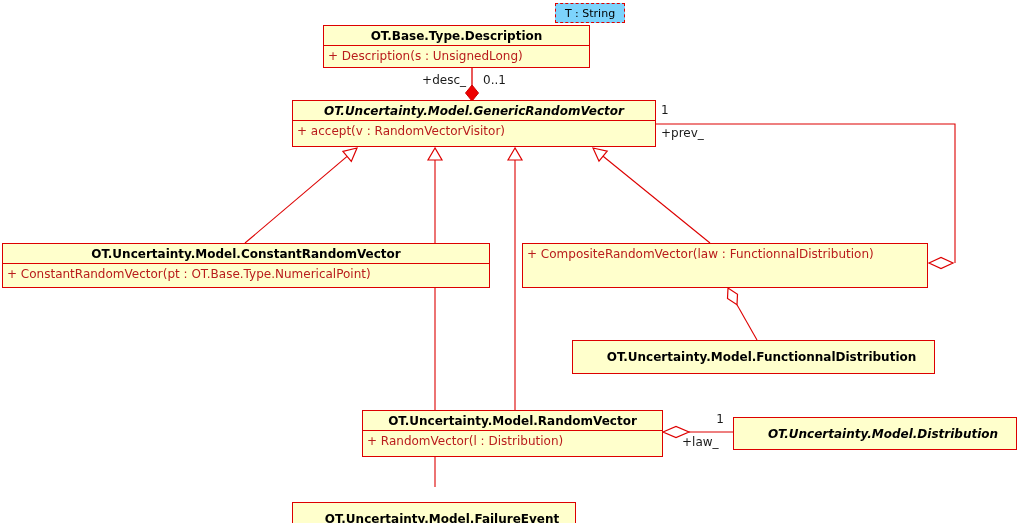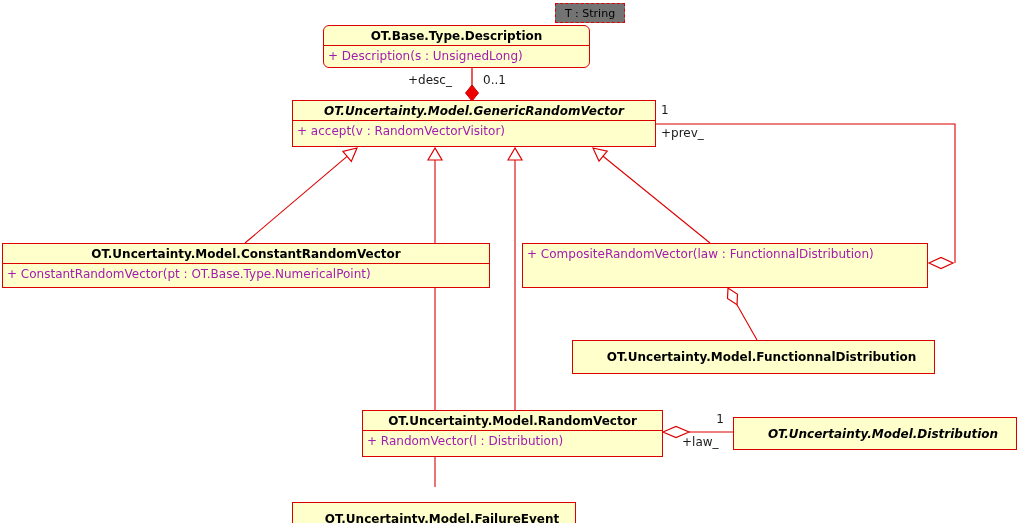--- a/index.html
+++ b/index.html
@@ -11,28 +11,28 @@
   .cls{
     position:absolute;box-sizing:border-box;background:#ffffcc;
     border:1.5px solid #dd0000;z-index:2;
   }
   .cls .title{
     font-weight:bold;font-size:12px;color:#000;text-align:center;
     padding:2px 4px 1px 4px;white-space:nowrap;line-height:16px;
   }
   .cls.two .title{border-bottom:1.5px solid #dd0000;}
   .cls .method{
-    font-size:12px;color:#a21caf;text-align:left;
+    font-size:12px;color:#b91c1c;text-align:left;
     padding:3px 3px 0 4px;white-space:nowrap;line-height:15px;
   }
   .cls.one{display:flex;align-items:center;justify-content:center;padding-left:16px;}
   .cls.one .title{border-bottom:none;padding:0 4px;}
   .italic .title{font-style:italic;}
   .tparam{
-    position:absolute;box-sizing:border-box;background:#737373;
+    position:absolute;box-sizing:border-box;background:#7dd3fc;
     border:1.5px dashed #dd0000;z-index:1;display:flex;align-items:center;justify-content:center;
     font-size:11px;color:#000;white-space:nowrap;
   }
   .elabel{
     position:absolute;font-size:12px;color:#1a1a1a;z-index:3;white-space:nowrap;line-height:14px;
   }
 </style>
 </head>
 <body>
 
@@ -82,21 +82,21 @@
 
     <g>
       <line x1="435" y1="457" x2="435" y2="487" stroke="#dd0000" stroke-width="1.1"></line>
     </g>
   </svg>
 
   <div class="tparam" style="left:555px;top:3px;width:70px;height:20px;">
     <span>T : String</span>
   </div>
 
-  <div class="cls two" style="left:323px;top:25px;width:267px;height:43px;border-radius:6px;">
+  <div class="cls two" style="left:323px;top:25px;width:267px;height:43px;">
     <div class="title">OT.Base.Type.Description</div>
     <div class="method">+ Description(s : UnsignedLong)</div>
   </div>
 
   <div class="cls two" style="left:2px;top:243px;width:488px;height:45px;">
     <div class="title">OT.Uncertainty.Model.ConstantRandomVector</div>
     <div class="method">+ ConstantRandomVector(pt : OT.Base.Type.NumericalPoint)</div>
   </div>
 
   <div class="cls two italic" style="left:292px;top:100px;width:364px;height:47px;">
@@ -118,20 +118,20 @@
   </div>
 
   <div class="cls one italic" style="left:733px;top:417px;width:284px;height:33px;">
     <div class="title">OT.Uncertainty.Model.Distribution</div>
   </div>
 
   <div class="cls one" style="left:292px;top:502px;width:284px;height:33px;">
     <div class="title">OT.Uncertainty.Model.FailureEvent</div>
   </div>
 
-  <span class="elabel" style="left:408px;top:73px;width:58px;">+desc_</span>
+  <span class="elabel" style="left:408px;top:73px;width:58px;text-align:right;">+desc_</span>
   <span class="elabel" style="left:483px;top:73px;">0..1</span>
   <span class="elabel" style="left:661px;top:103px;">1</span>
   <span class="elabel" style="left:661px;top:126px;">+prev_</span>
   <span class="elabel" style="left:704px;top:412px;width:20px;text-align:right;">1</span>
   <span class="elabel" style="left:682px;top:435px;">+law_</span>
 
 </div>
 
 </body></html>

